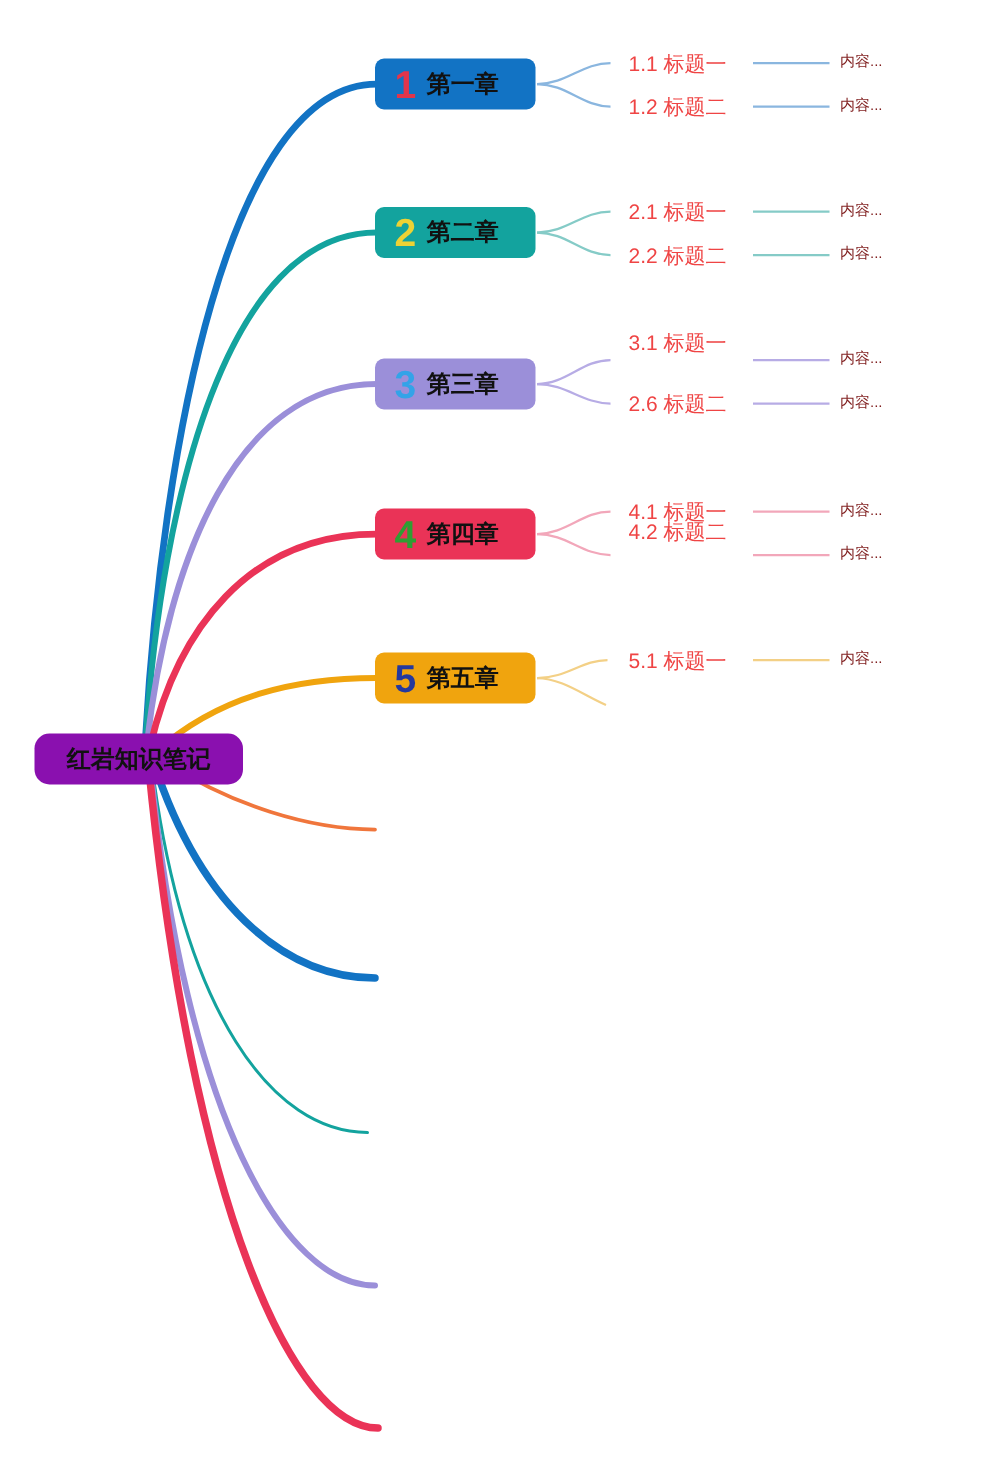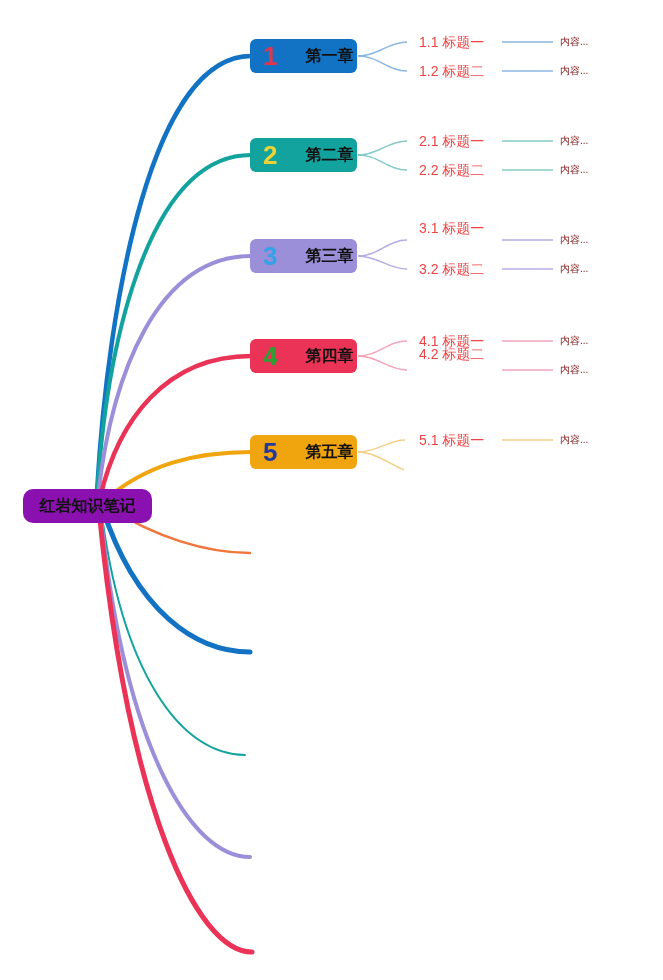--- a/index.html
+++ b/index.html
@@ -10,21 +10,21 @@
     background: #ffffff;
     overflow: hidden;
     font-family: "Liberation Sans", "DejaVu Sans", sans-serif;
   }
   svg.connectors { position: absolute; left: 0; top: 0; }
   svg.connectors path, svg.connectors line { fill: none; }
 
   .central-node {
     position: absolute;
     left: 23px; top: 489px;
-    width: 129px; height: 34px;
+    width: 139px; height: 34px;
     background: #8A10AF;
     border-radius: 10px;
     display: flex; align-items: center; justify-content: center;
     color: #111111;
     font-size: 16px; font-weight: bold;
     cursor: pointer;
     z-index: 2;
   }
 
   .chapter-node {
@@ -36,21 +36,21 @@
     padding-left: 13px;
     box-sizing: border-box;
     cursor: pointer;
     z-index: 2;
   }
   .chapter-node .num {
     font-size: 26px; font-weight: bold; line-height: 1;
     margin-right: 7px;
   }
   .chapter-node .lbl {
-    font-size: 16px; font-weight: bold; color: #111111; margin-left: 21px;
+    font-size: 16px; font-weight: bold; color: #111111;
   }
   .bg1 { background: #1273C4; } .nc1 { color: #E2354B; }
   .bg2 { background: #13A39E; } .nc2 { color: #EDD234; }
   .bg3 { background: #9B8FD9; } .nc3 { color: #33A3E8; }
   .bg4 { background: #EA3357; } .nc4 { color: #2F9E33; }
   .bg5 { background: #F0A40E; } .nc5 { color: #24399E; }
 
   .sub-title {
     position: absolute;
     left: 419px;
@@ -133,21 +133,21 @@
   <span class="sub-content" style="top:131px">内容...</span>
   <span class="sub-title" style="top:160px">2.2 标题二</span>
   <span class="sub-content" style="top:160px">内容...</span>
 
   <div class="chapter-node bg3" style="top:239px">
     <span class="num nc3">3</span>
     <span class="lbl">第三章</span>
   </div>
   <span class="sub-title" style="top:218px">3.1 标题一</span>
   <span class="sub-content" style="top:230px">内容...</span>
-  <span class="sub-title" style="top:259px">3.2 标题二</span>
+  <span class="sub-title" style="top:259px">2.6 标题二</span>
   <span class="sub-content" style="top:259px">内容...</span>
 
   <div class="chapter-node bg4" style="top:339px">
     <span class="num nc4">4</span>
     <span class="lbl">第四章</span>
   </div>
   <span class="sub-title" style="top:331px">4.1 标题一</span>
   <span class="sub-content" style="top:331px">内容...</span>
   <span class="sub-title" style="top:344px">4.2 标题二</span>
   <span class="sub-content" style="top:360px">内容...</span>

